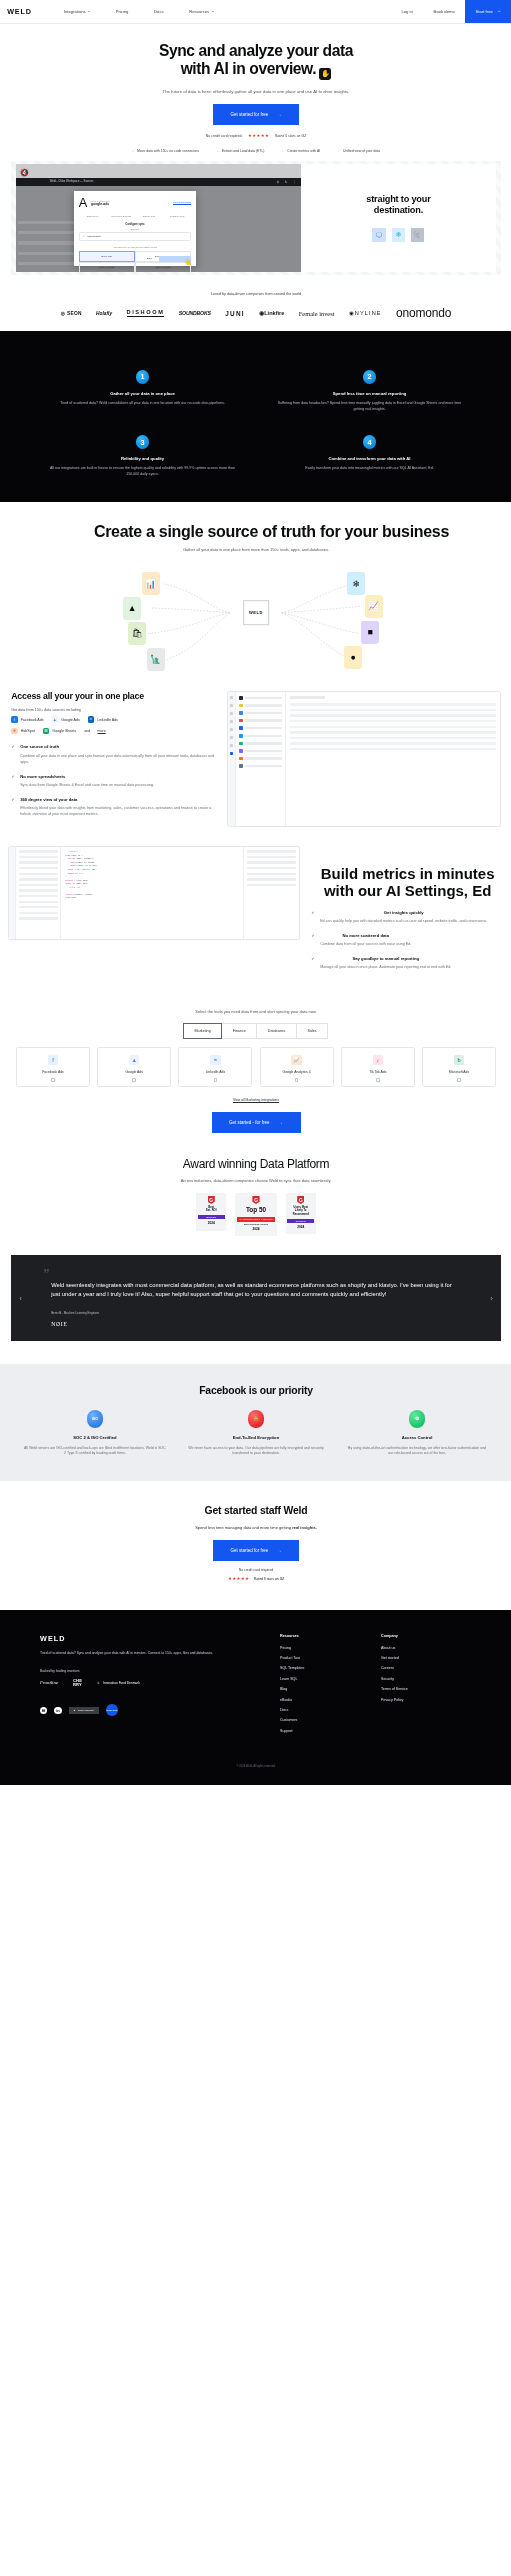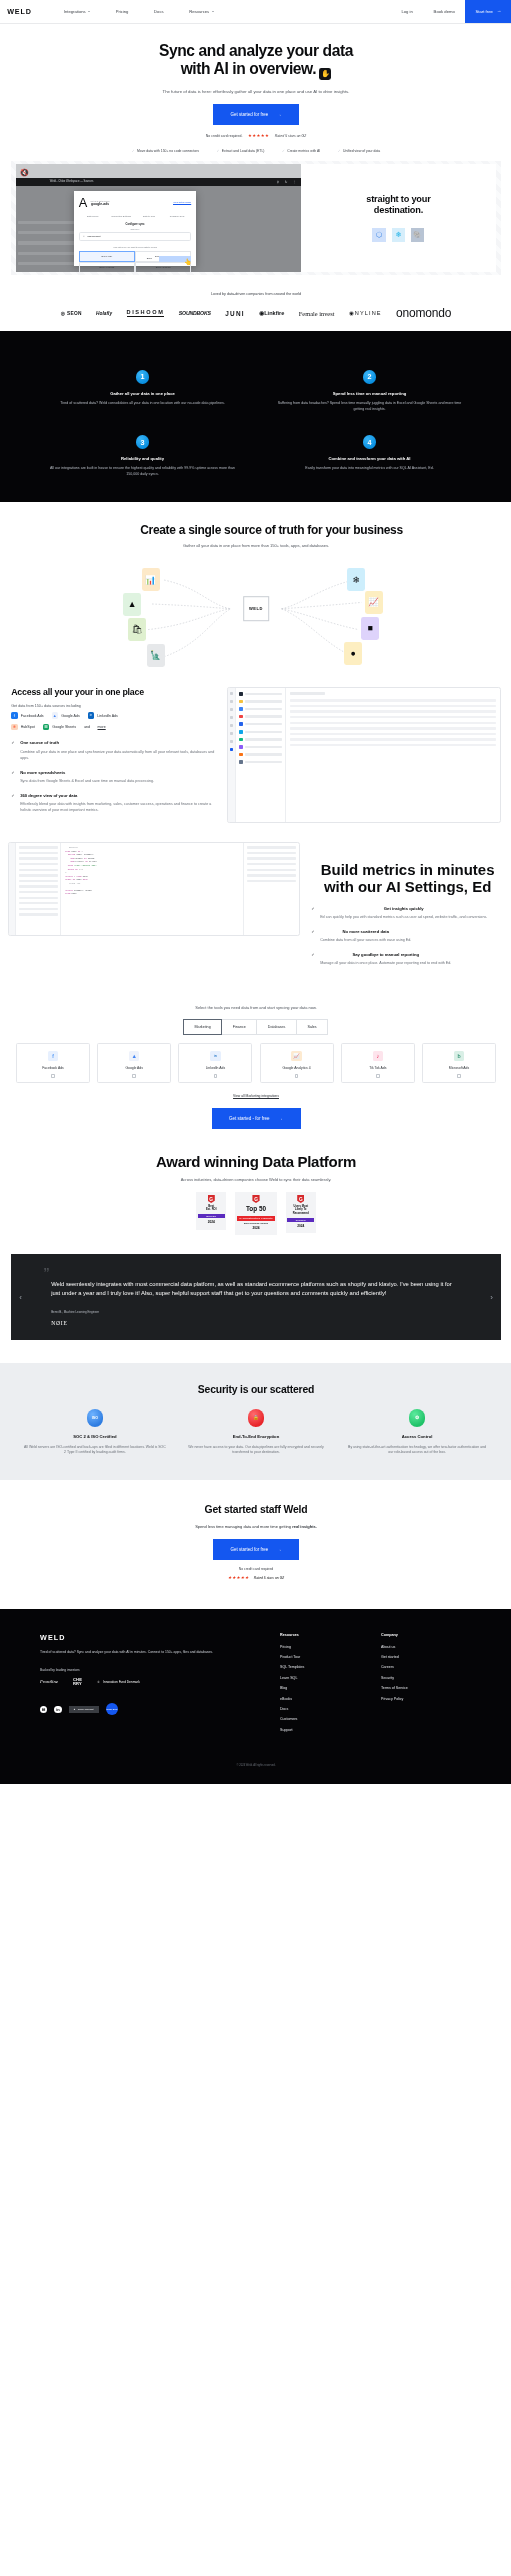--- a/index.html
+++ b/index.html
@@ -159,21 +159,21 @@
     background: radial-gradient(circle at 35% 30%, #3ab6f7 0%, #0a8fe0 70%);
     border-radius: 50%/46%; color:#fff; font-size:7.2px; font-weight:700;
     display:flex; align-items:center; justify-content:center;
   }
   .why-h { font-size:4.2px; font-weight:600; }
   .why-p { font-size:3.6px; color:#b9bec6; margin-top:5.6px; line-height:1.6;
     max-width:190px; margin-left:auto; margin-right:auto; }
 
   
   .sot { text-align:center; padding: 21px 0 8px; }
-  .sot h2 { font-size: 12px; font-weight:700; letter-spacing:-0.3px;margin-left:31px; }
+  .sot h2 { font-size: 16px; font-weight:700; letter-spacing:-0.3px;margin-left:31px; }
   .sot p  { font-size: 4px; color:#4e535b; margin-top: 5.6px; }
   .diagram { position:relative; height: 106px; margin-top: 8px; }
   .dg-tile {
     position:absolute; width:18.4px; height:23px; border-radius:2.4px;
     display:flex; align-items:center; justify-content:center; font-size:8.8px;
   }
   .weld-box {
     position:absolute; left:50%; top:50%; transform:translate(-50%,-50%);
     width:25.6px; height:25.6px; border:0.8px solid #c9cdd3; background:#fff;
     display:flex; align-items:center; justify-content:center;
@@ -242,21 +242,21 @@
   .card-ic { width:10.4px;height:10.4px;border-radius:1.6px;margin:0 auto;
     display:flex;align-items:center;justify-content:center;font-size:5.6px;}
   .card-t { font-size:3.4px; color:#2c3036; margin-top:4.8px; }
   .card-cb { width:3.6px;height:3.6px;border:0.8px solid #c2c7cd;border-radius:0.8px;
     margin:4px auto 0;}
   .view-all { display:block; font-size:3.4px; color:#2c3036;
     text-decoration:underline; margin-top:10.4px; }
 
   
   .awards { text-align:center; padding: 24px 0 0; }
-  .awards h2 { font-size:15px; font-weight:700; letter-spacing:-0.3px;}
+  .awards h2 { font-size:12px; font-weight:400; letter-spacing:-0.3px;}
   .awards p { font-size:4px; color:#4e535b; margin-top:7.2px; }
   .badges { display:flex; justify-content:center; align-items:flex-start;
     gap:8.8px; margin-top:9.6px; }
   .badge { width:30px; background:#f3f4f6; text-align:center; padding:3.2px 1.6px 0;
     position:relative; }
   .badge.big { width:42px; }
   .g-mark { width:7.2px;height:8px;background:#d6292b;color:#fff;font-weight:700;
     font-size:4.8px;display:flex;align-items:center;justify-content:center;margin:0 auto;
     clip-path: polygon(0 0,100% 0,100% 70%,50% 100%,0 70%); }
   .b-txt { font-size:2.7px; font-weight:700; margin-top:1.6px; line-height:1.3;}
@@ -799,21 +799,21 @@
 <section class="testi">
   <span class="t-arrow l">‹</span>
   <span class="t-arrow r">›</span>
   <div class="quote-mark">”</div>
   <div class="testi-text">Weld seemlessly integrates with most commercial data platform, as well as standard ecommerce platforms such as shopify and klaviyo. I've been using it for just under a year and I truly love it! Also, super helpful support staff that get to your questions and comments quickly and efficiently!</div>
   <div class="testi-author">Benni B., Machine Learning Engineer</div>
   <div class="testi-logo">NØIE</div>
 </section>
 
 <section class="sec">
-  <h2>Security is our scattered</h2>
+  <h2>Facebook is our priority</h2>
   <div class="sec-grid">
     <div>
       <div class="sec-ic" style="background:radial-gradient(circle at 35% 30%,#6fb3ff 0%,#2f7de1 70%);font-size:3.6px">
         <span>ISO</span>
       </div>
       <div class="sec-h">SOC 2 &amp; ISO Certified</div>
       <div class="sec-p">All Weld servers are ISO-certified and back-ups are filled in different locations. Weld is SOC 2 Type II certified by leading audit firms.</div>
     </div>
     <div>
       <div class="sec-ic" style="background:radial-gradient(circle at 35% 30%,#ff6b6e 0%,#e8262b 70%)">🔒</div>

